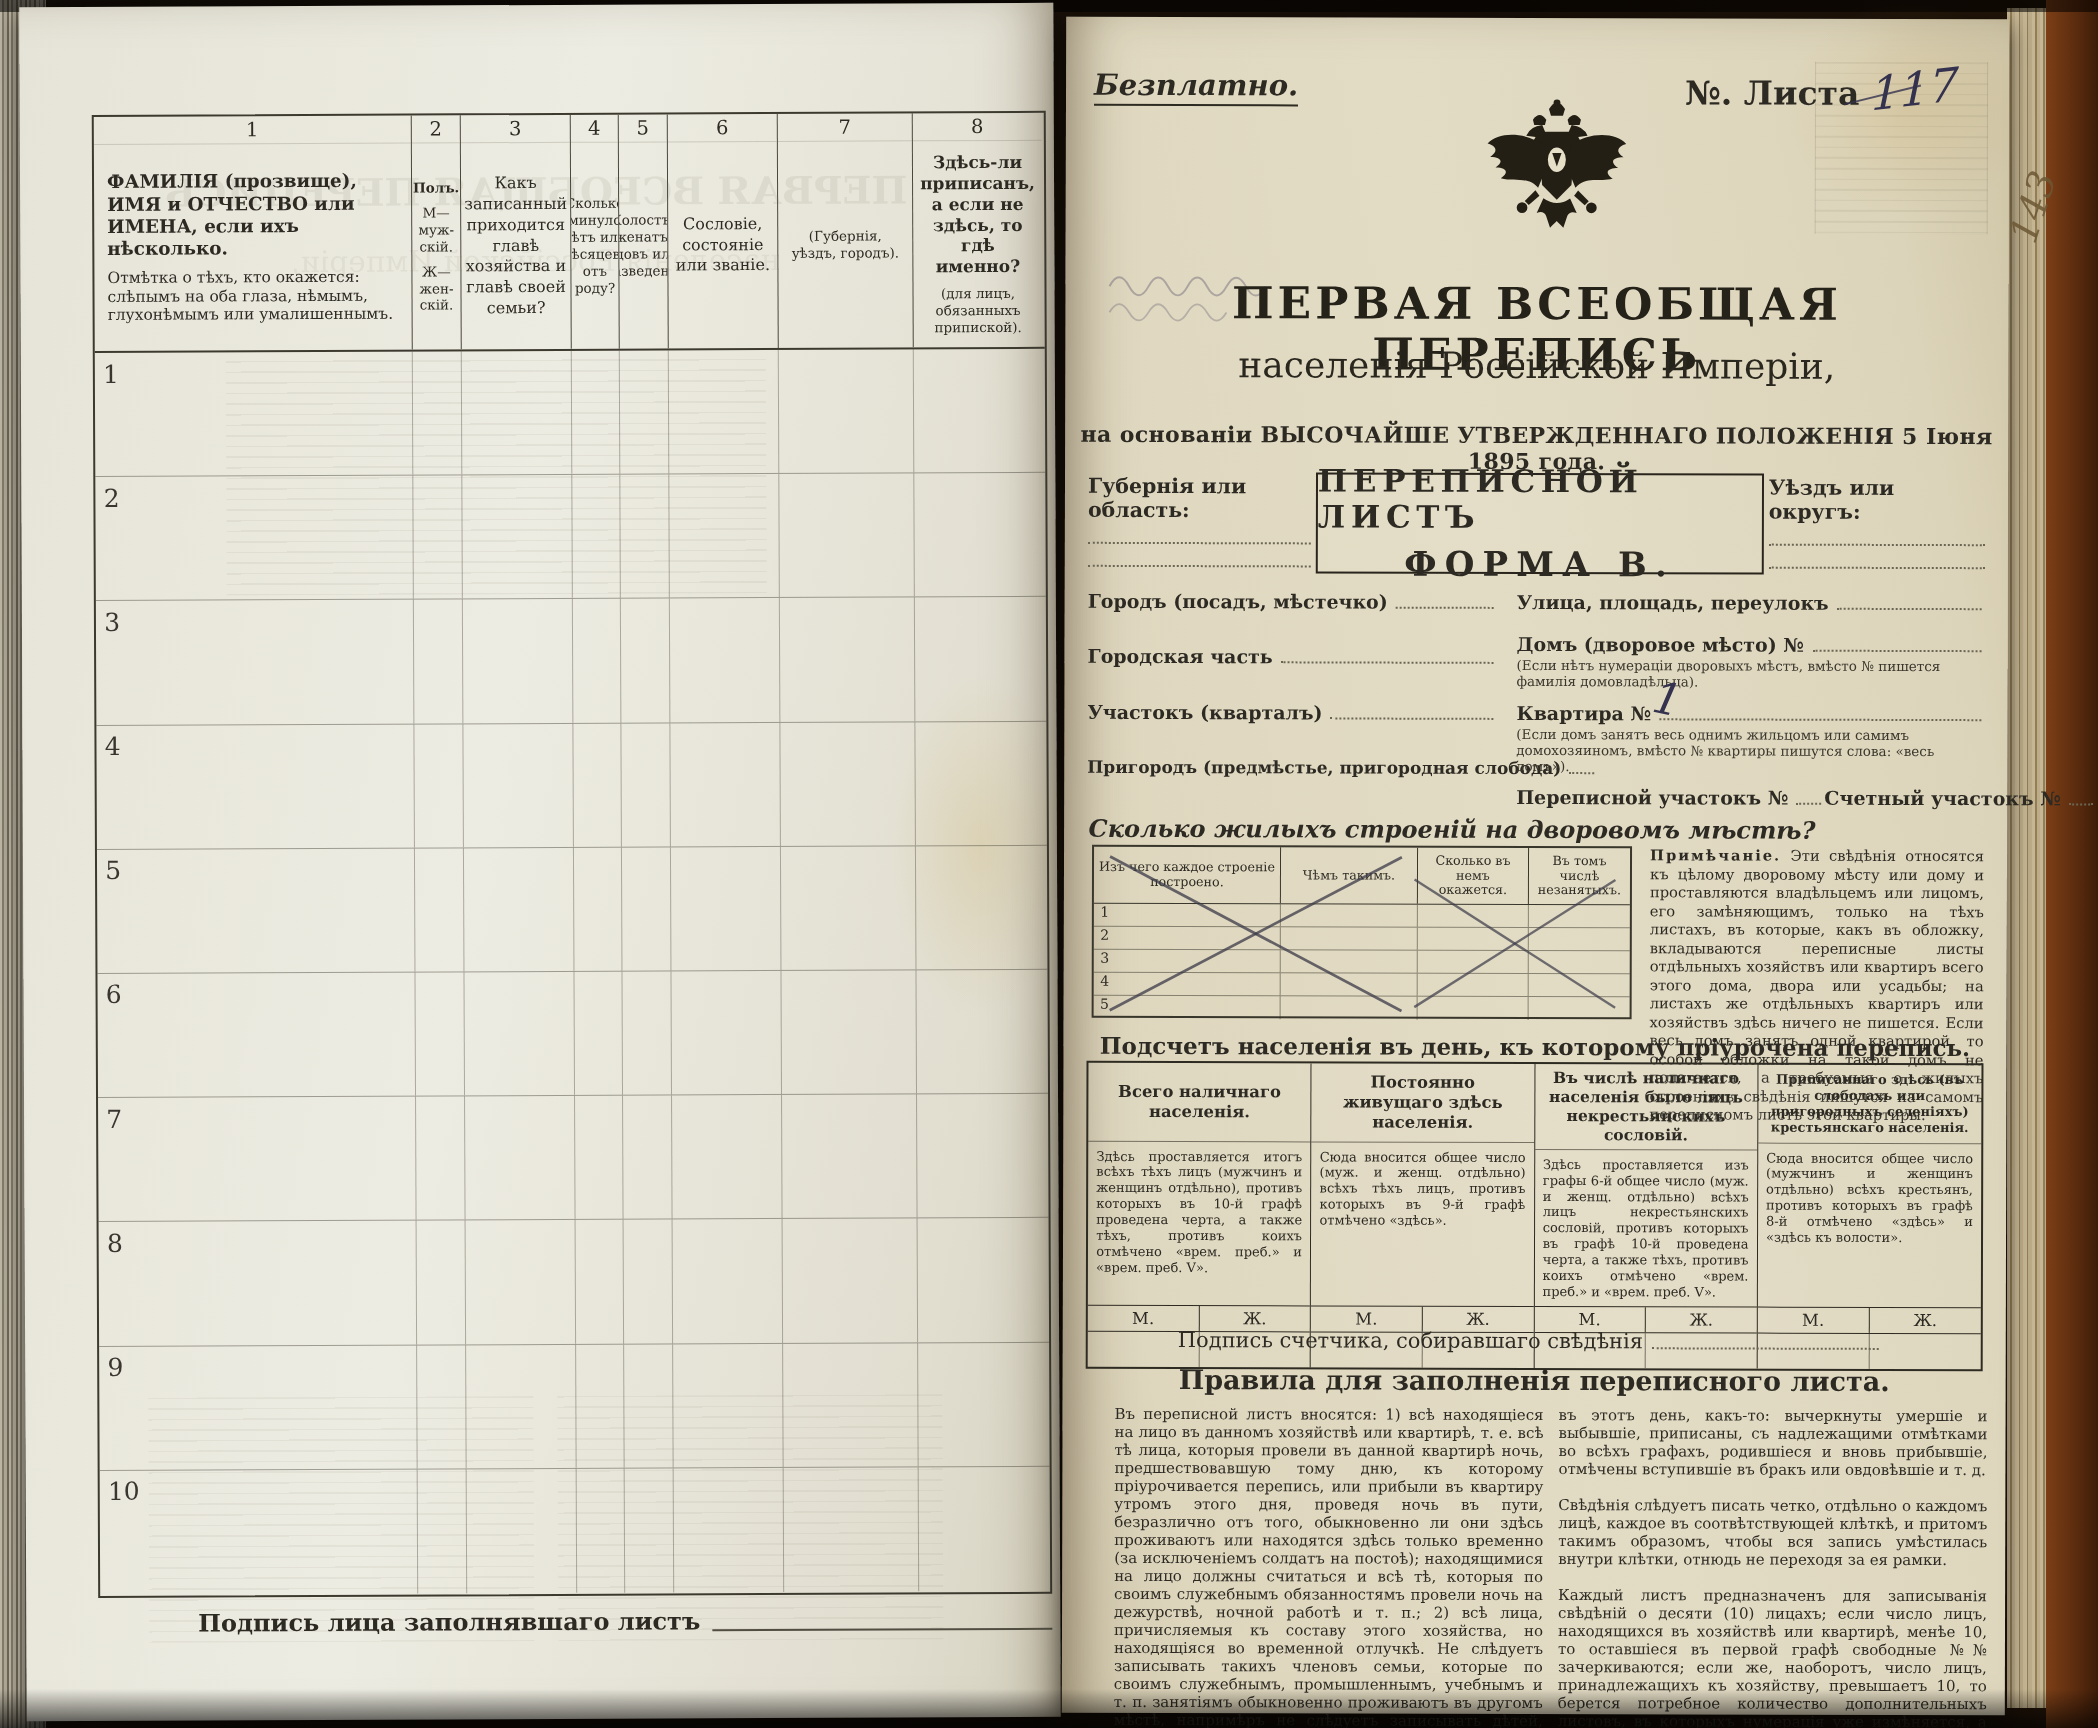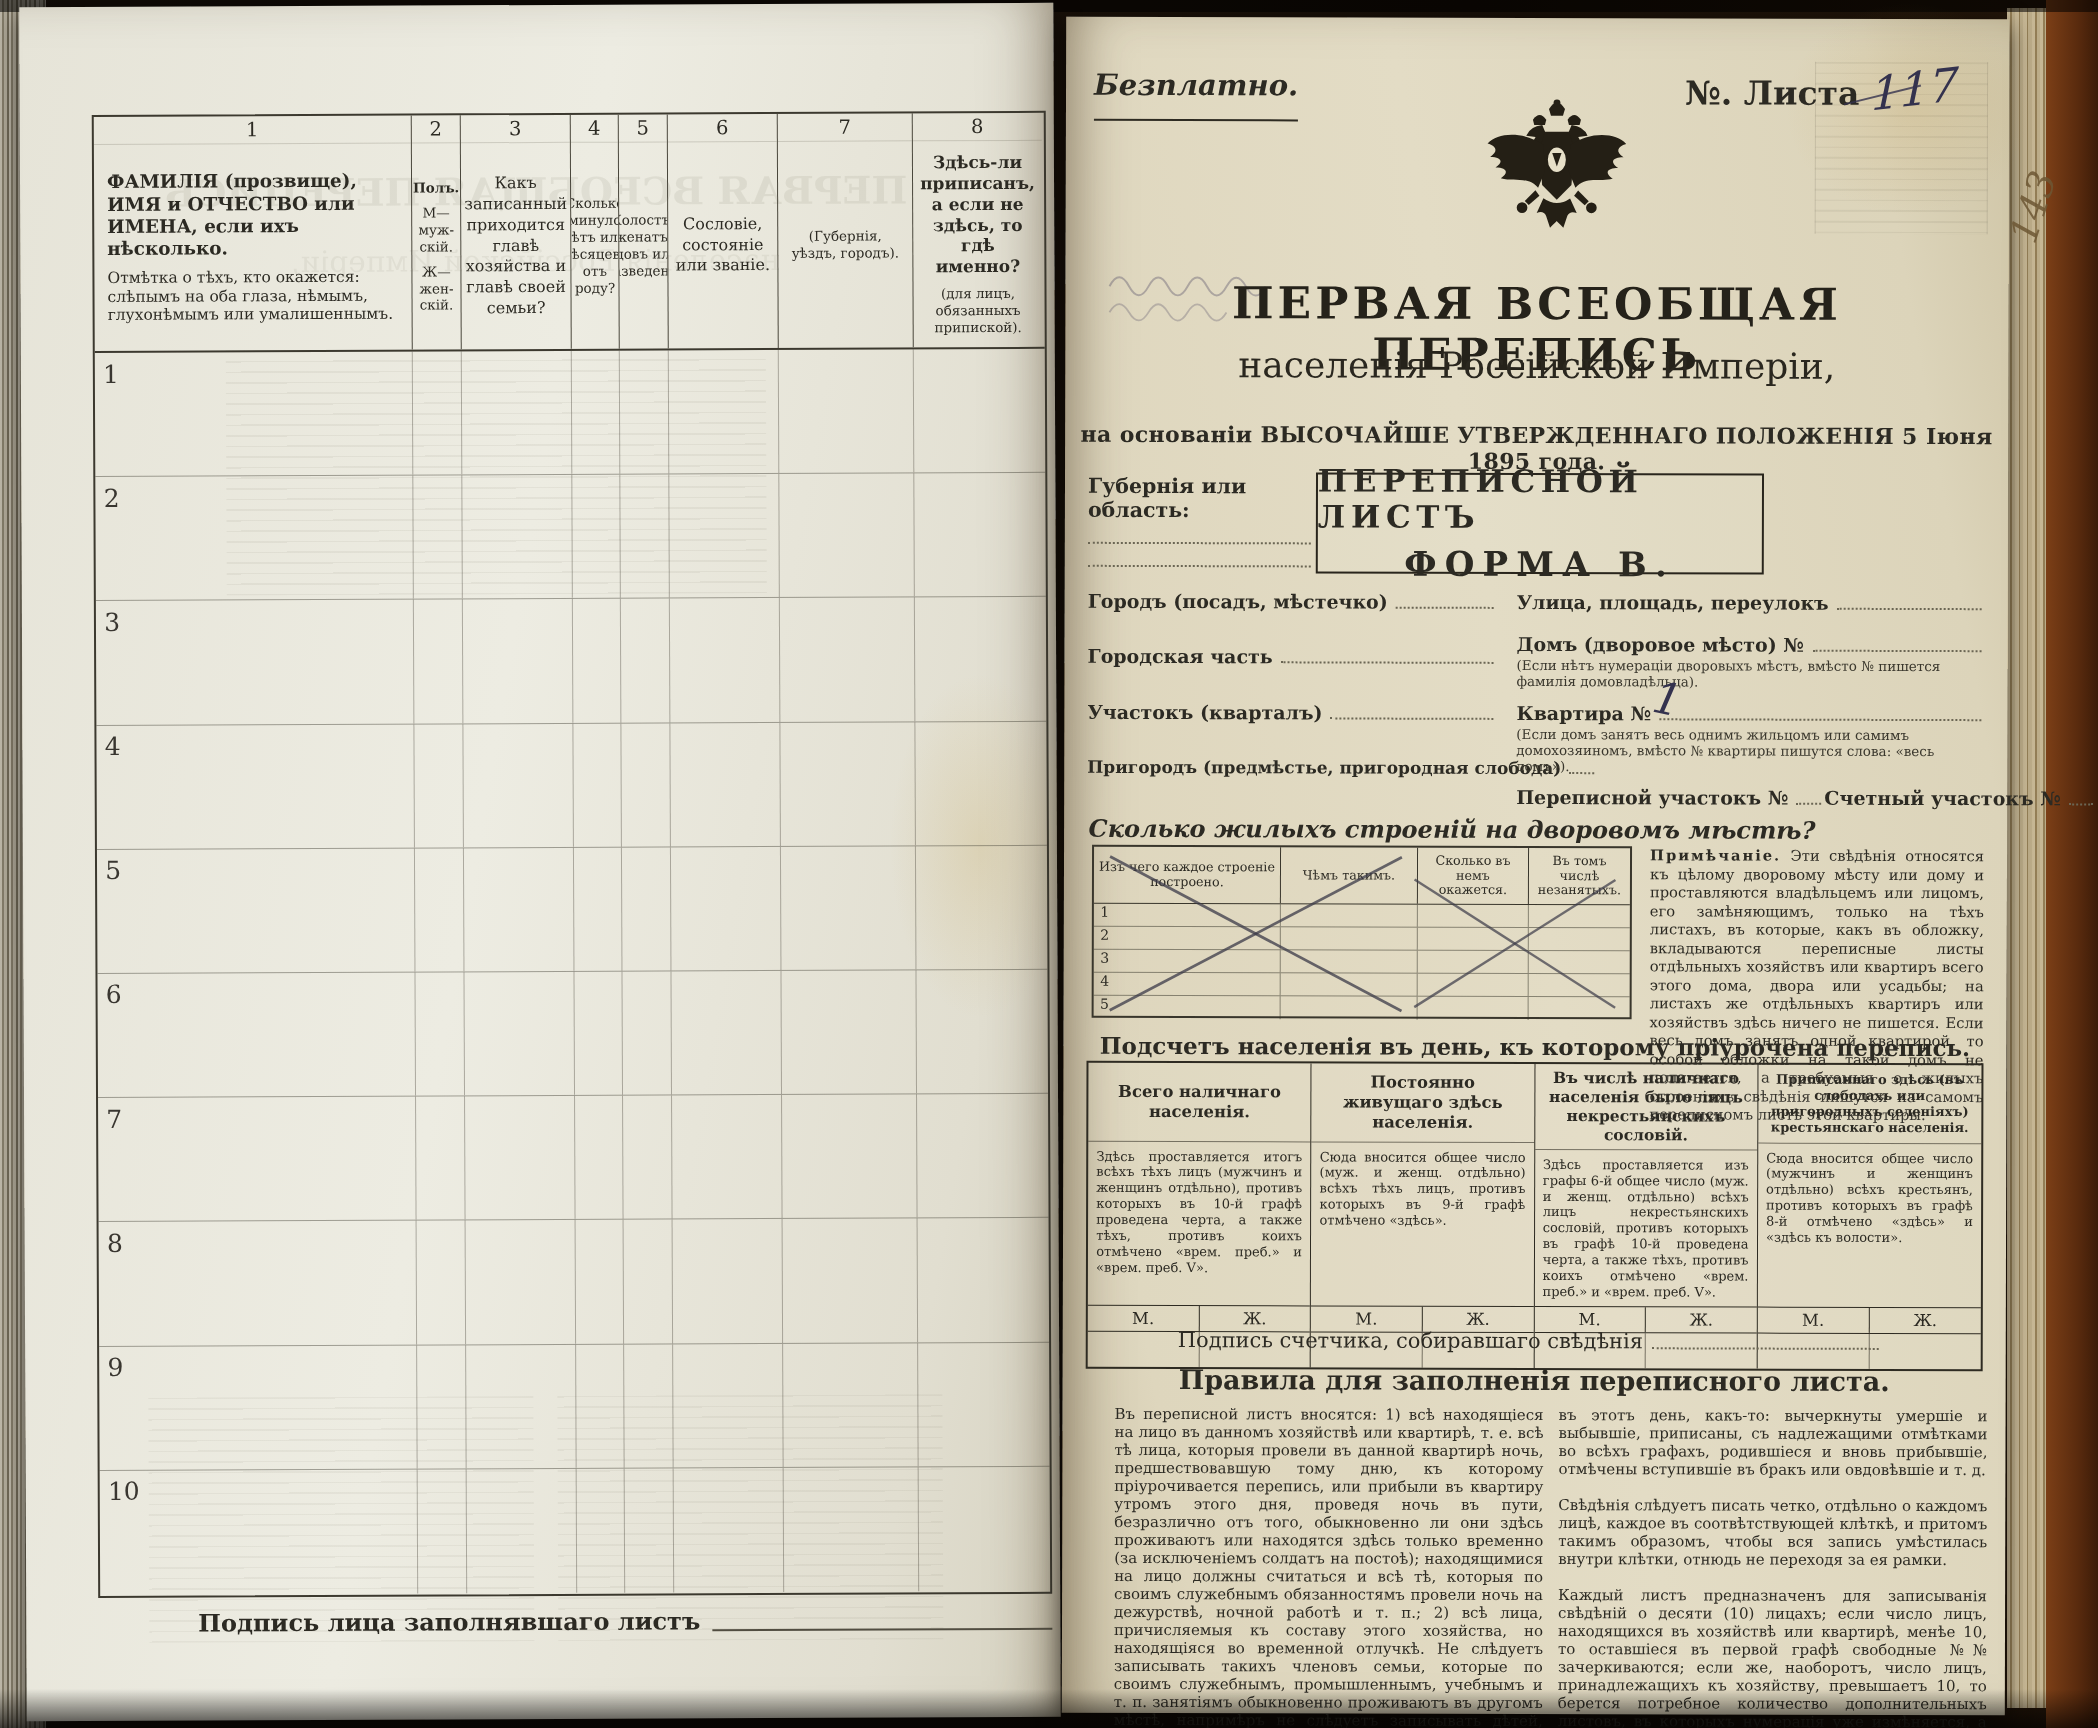--- a/index.html
+++ b/index.html
@@ -54,21 +54,21 @@
   .trow{display:grid;grid-template-columns:318px 49px 110px 48px 49px 110px 135px 129px;border-bottom:1.6px solid #45423777}
   .trow:last-child{border-bottom:none}
   .tc{border-right:1.3px solid #4a473c66}
   .tc:last-child{border-right:none}
   .rownum{font-size:25px;color:#393630;padding:6.5px 0 0 8.2px;display:inline-block}
   .sigrow{display:flex;align-items:flex-end}
   .siglabel{font-weight:bold;font-size:24px;white-space:nowrap}
   .fill-rule{flex:1;border-bottom:2px solid #514d41;margin:0 0 4.1px 11.5px}
 
   
-  .free{font-size:29px;font-weight:bold;font-style:italic;border-bottom:2.5px solid #2e2b22;padding-bottom:17px}
+  .free{font-size:29px;font-weight:bold;font-style:italic;border-bottom:2.5px solid #2e2b22;padding-bottom:2px}
   .sheetrow{display:flex;align-items:baseline;gap:11.5px}
   .sheetlabel{font-size:33px;font-weight:bold}
   .ink{font-style:italic;color:#34324e;font-family:"DejaVu Serif",serif}
   .ink-big{font-size:46px;transform:rotate(-7deg) skewX(-8deg);display:inline-block}
   .margin-ink{font-size:38px;color:#6d5734;opacity:.85;transform:rotate(-72deg);transform-origin:center}
   .title{font-size:44px;font-weight:bold;letter-spacing:4.1px;text-align:center;color:#25221a}
   .subtitle{font-size:36px;text-align:center;color:#2a271f}
   .basis{font-size:22px;font-weight:bold;text-align:center;letter-spacing:0.4px}
   .boxrow{display:flex;align-items:stretch}
   .sidecell{display:flex;flex-direction:column;gap:3px;padding-top:1.6px}
@@ -344,20 +344,25 @@
     <div class="abs boxrow" style="left:23px;top:455px;width:897px;height:101px">
       <div class="sidecell" style="width:223px">
         <span class="lbl">Губернія или область:</span>
         <span class="dotline"></span>
         <span class="dotline"></span>
       </div>
       <div class="formbox" style="width:448px;margin:0 4.9px">
         <span class="l1">ПЕРЕПИСНОЙ ЛИСТЪ</span>
         <span class="l2">ФОРМА В.</span>
       </div>
+      <div class="sidecell" style="flex:1">
+        <span class="lbl">Уѣздъ или округъ:</span>
+        <span class="dotline"></span>
+        <span class="dotline"></span>
+      </div>
     </div>
 
     <div class="abs frow" style="left:23px;top:573px;width:409px">
       <span class="lbl">Городъ (посадъ, мѣстечко)</span>
         <span class="dots"></span>
     </div>
     <div class="abs frow" style="left:23px;top:628px;width:409px">
       <span class="lbl">Городская часть</span>
         <span class="dots"></span>
     </div>

